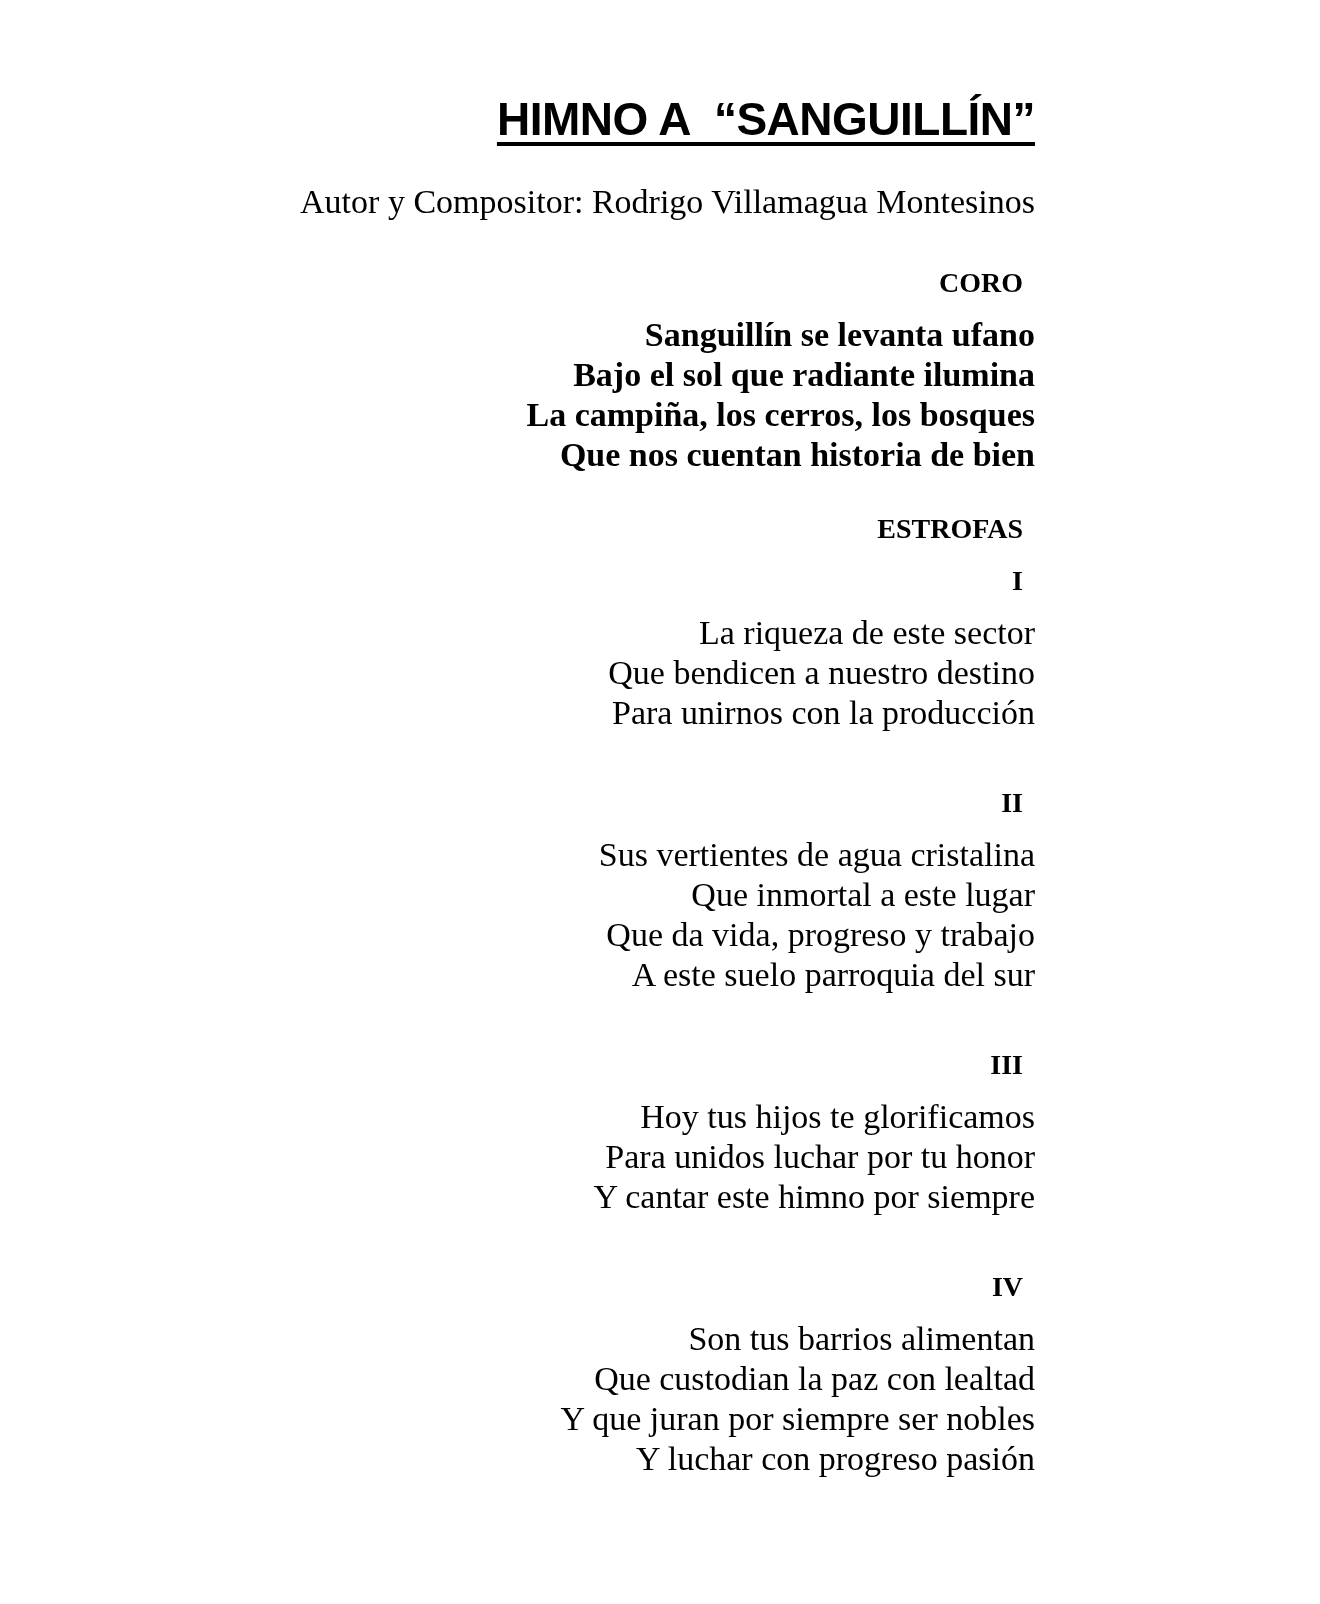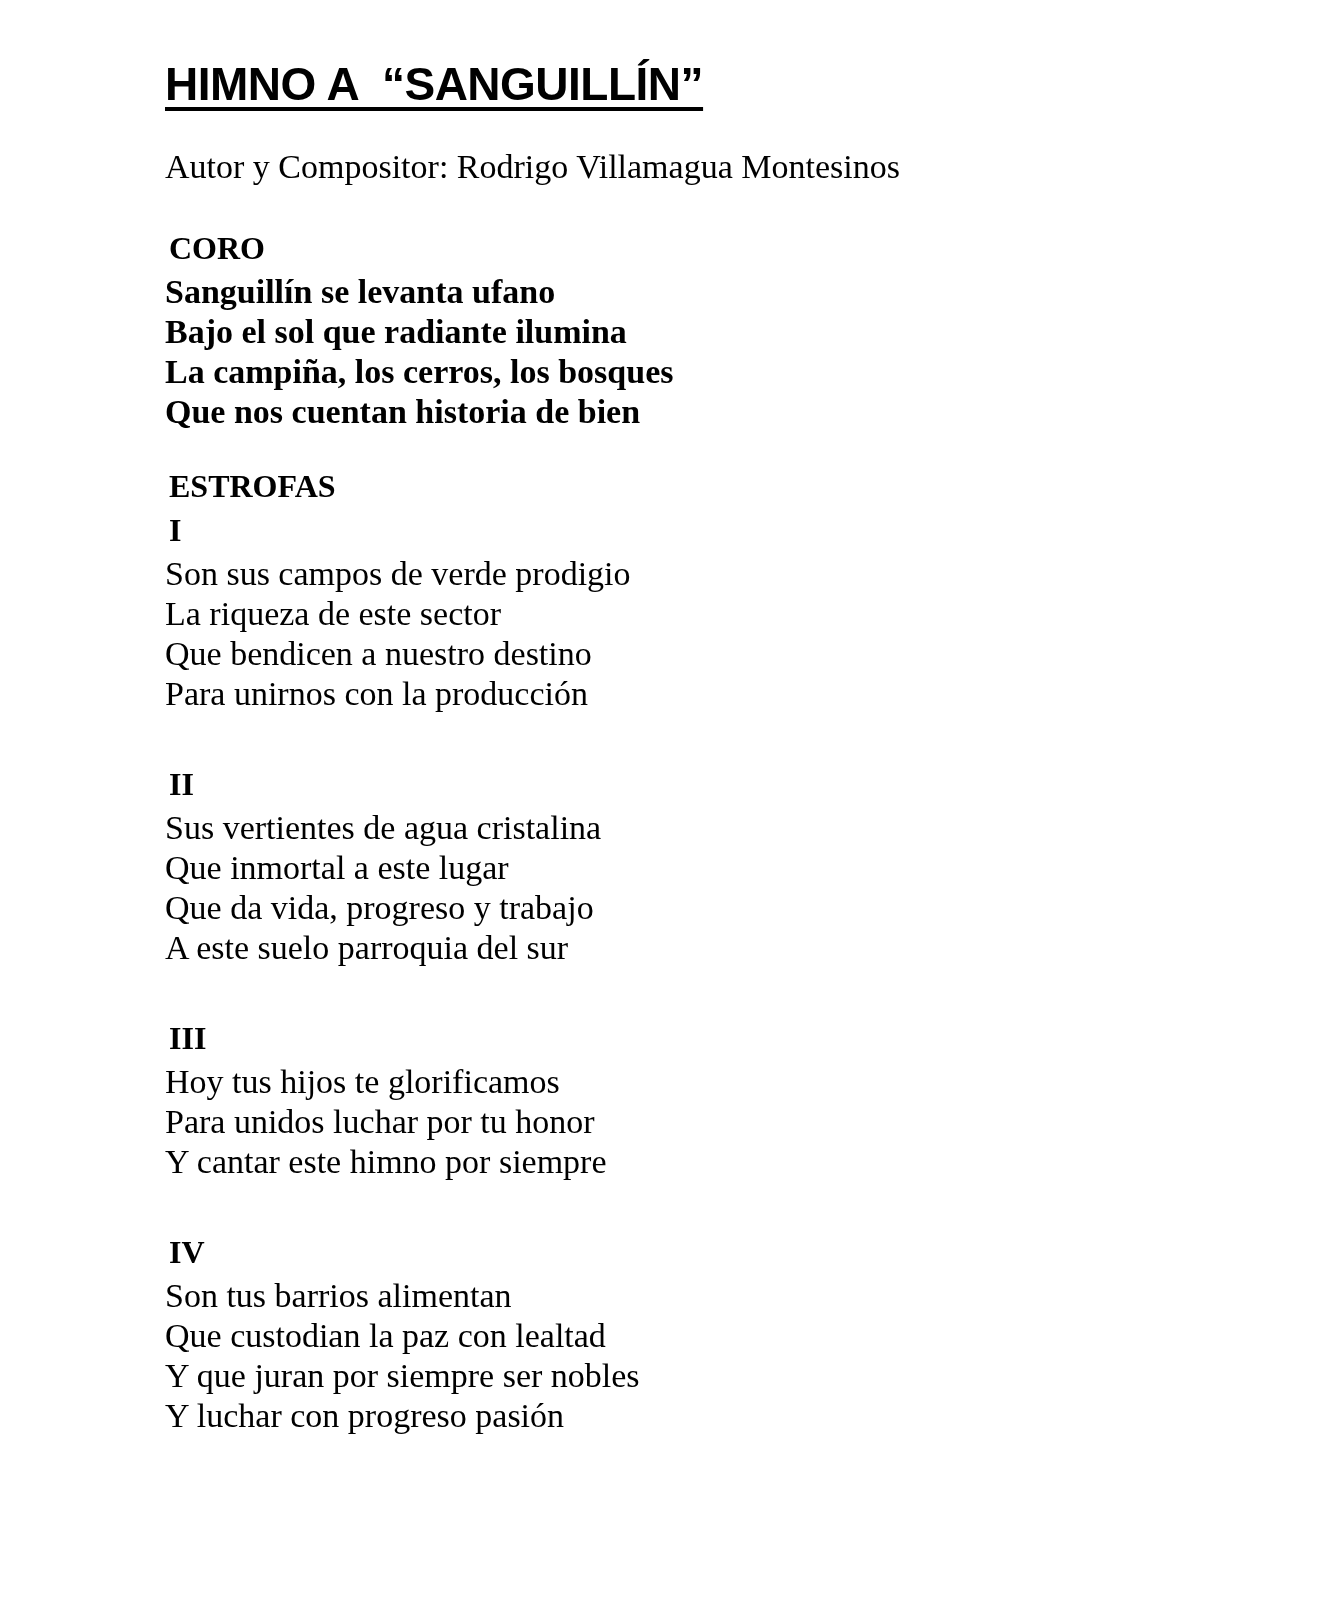--- a/index.html
+++ b/index.html
@@ -9,22 +9,22 @@
   }
   body {
     width: 1320px;
     height: 1604px;
     overflow: hidden;
   }
   .page {
     box-sizing: border-box;
     width: 870px;
     margin-left: 165px;
-    padding-top: 58px;
-    text-align: left;
+    padding-top: 93px;
+    text-align: right;
     color: #000000;
     font-family: "Liberation Serif", serif;
     font-size: 34px;
     line-height: 40px;
   }
   .doc-title {
     margin: 0;
     font-family: "Liberation Sans", sans-serif;
     font-weight: bold;
     font-size: 46px;
@@ -38,22 +38,22 @@
   .author-line {
     margin: 37px 0 0 0;
   }
   .author-label {
     font-weight: normal;
   }
   .stanza {
     margin: 0;
   }
   .stanza h2, .stanza h3 {
-    margin: 4px;
-    font-size: 32px;
+    margin: 12px;
+    font-size: 28px;
     line-height: 40px;
     font-weight: bold;
   }
   .coro-section {
     margin-top: 41px;
     font-weight: bold;
   }
   .estrofas-section {
     margin-top: 34px;
   }
@@ -77,21 +77,20 @@
     <h2>CORO</h2>
     <div class="verse-line">Sanguillín se levanta ufano</div>
     <div class="verse-line">Bajo el sol que radiante ilumina</div>
     <div class="verse-line">La campiña, los cerros, los bosques</div>
     <div class="verse-line">Que nos cuentan historia de bien</div>
   </section>
 
   <section class="stanza estrofas-section">
     <h2>ESTROFAS</h2>
     <h3>I</h3>
-    <div class="verse-line">Son sus campos de verde prodigio</div>
     <div class="verse-line">La riqueza de este sector</div>
     <div class="verse-line">Que bendicen a nuestro destino</div>
     <div class="verse-line">Para unirnos con la producción</div>
   </section>
 
   <section class="stanza stanza-block">
     <h3>II</h3>
     <div class="verse-line">Sus vertientes de agua cristalina</div>
     <div class="verse-line">Que inmortal a este lugar</div>
     <div class="verse-line">Que da vida, progreso y trabajo</div>

